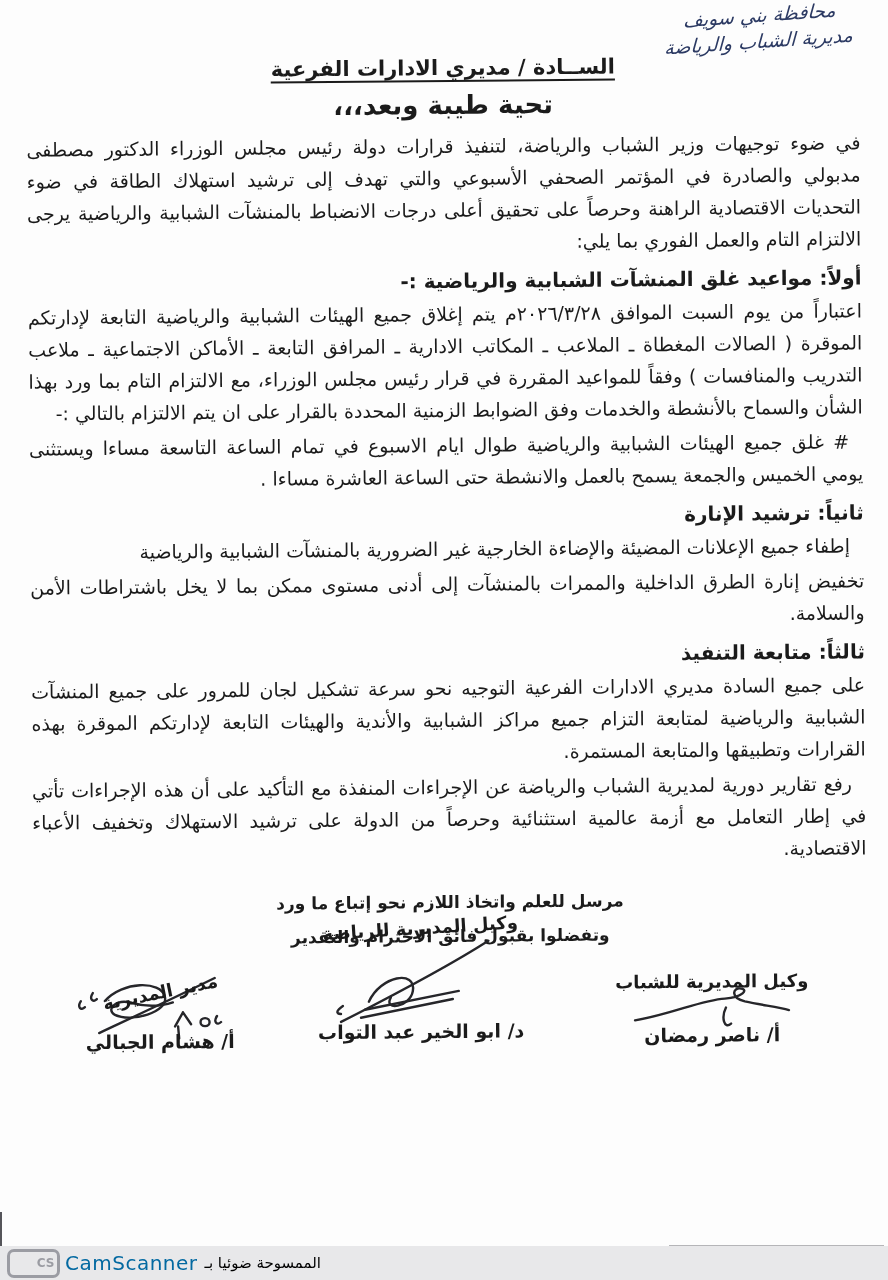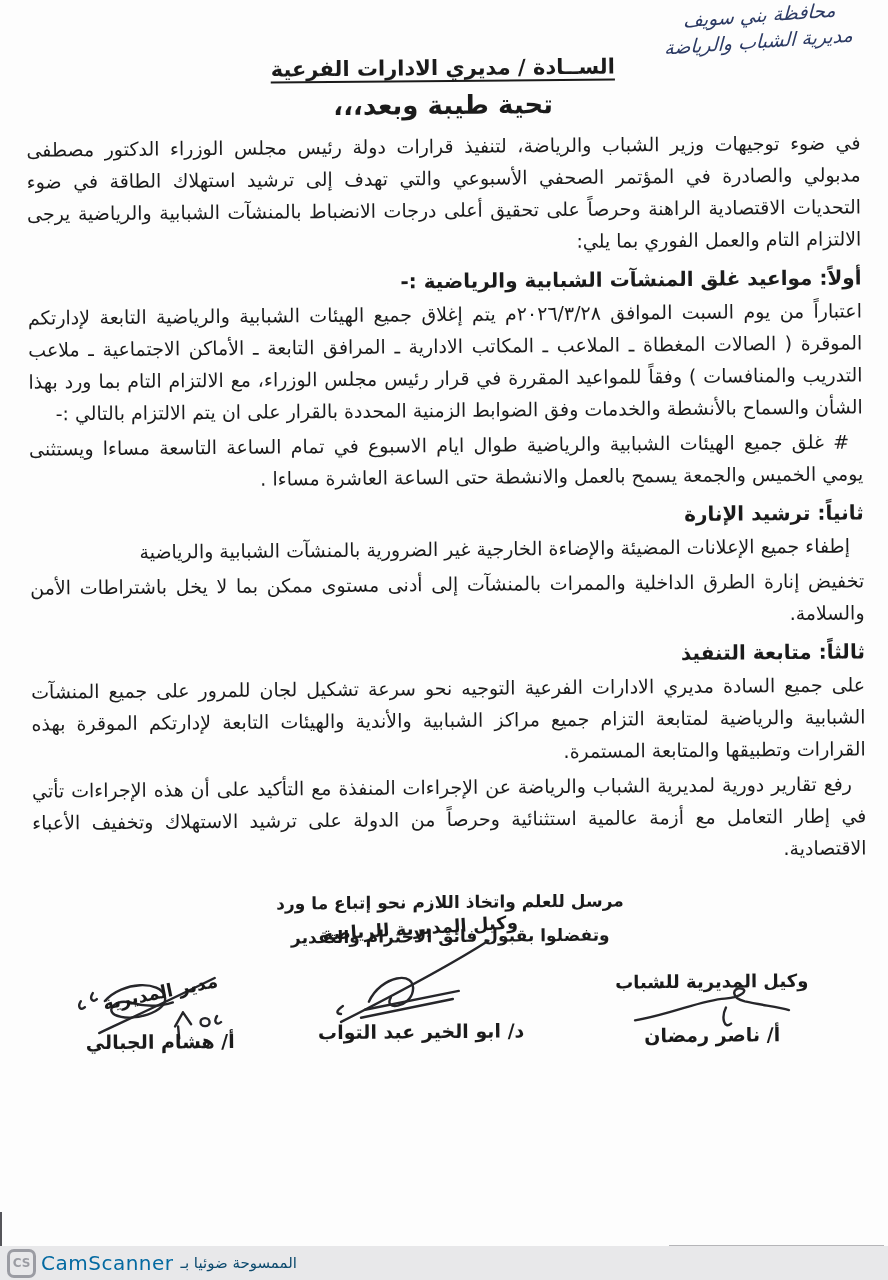--- a/index.html
+++ b/index.html
@@ -59,24 +59,24 @@
   .faint-line{position:absolute;right:4px;top:1245px;width:215px;height:2px;background:#8f8f94;opacity:.65;}
   
   .footer{
     position:absolute;left:0;right:0;bottom:0;height:34px;
     background:#e8e8ea;display:flex;align-items:center;direction:ltr;
   }
   .cs-badge{
     width:23px;height:23px;border:3px solid #9b9ca3;border-radius:7px;
     color:#9b9ca3;font-weight:bold;font-size:12px;
     display:flex;align-items:center;justify-content:center;
-    margin:0 5px 0 7px;background:transparent;
+    margin:0 5px 0 7px;background:transparent;padding-left:24px;
   }
   .cam-brand{color:#0369a1;font-size:20px;letter-spacing:.5px;}
-  .ar-scan{color:#0c4a6e;font-size:15px;margin-left:7px;direction:rtl;}
+  .ar-scan{color:#000000;font-size:15px;margin-left:7px;direction:rtl;}
 </style>
 </head>
 <body>
 
 <div class="page">
 
   <div class="handnote">
     <div>محافظة بني سويف</div>
     <div>مديرية الشباب والرياضة</div>
   </div>

